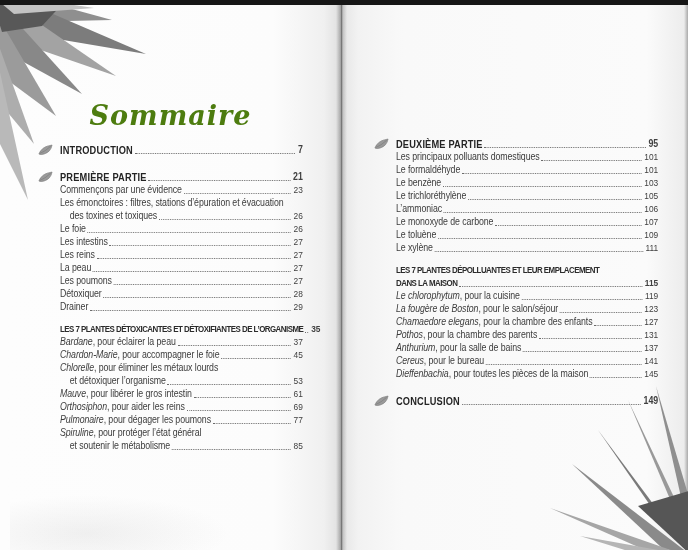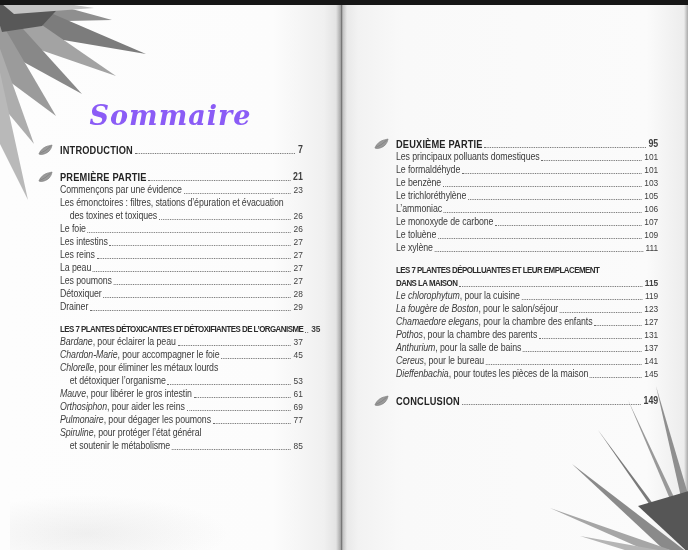--- a/index.html
+++ b/index.html
@@ -26,21 +26,21 @@
     position:absolute;top:5px;bottom:0;right:0;width:4px;z-index:5;
     background:linear-gradient(to right,rgba(0,0,0,0),rgba(0,0,0,.28));
   }
   .smudge{
     position:absolute;left:10px;bottom:0;width:220px;height:55px;z-index:2;
     background:radial-gradient(ellipse at 35% 70%,rgba(120,120,120,.10),rgba(0,0,0,0) 70%);
   }
   .book-title{
     position:absolute;top:82px;left:0;width:341px;text-align:center;z-index:3;
     font-family:"DejaVu Serif",serif;font-style:italic;font-weight:bold;
-    font-size:27px;color:#8b5cf6;letter-spacing:1px;
+    font-size:27px;color:#4d7c0f;letter-spacing:1px;
   }
   .toc{
     position:absolute;z-index:3;color:#3c3c3c;font-size:10px;
     transform:scaleX(0.88);transform-origin:0 0;
   }
   #toc-left{left:60px;top:143px;width:276px;}
   #toc-right{left:396px;top:137px;width:298px;}
   .entry{position:relative;}
   .entry .line,.entry .cont{display:flex;align-items:center;height:13px;white-space:nowrap;}
   .entry .lbl{flex:0 0 auto;letter-spacing:-0.1px;}

